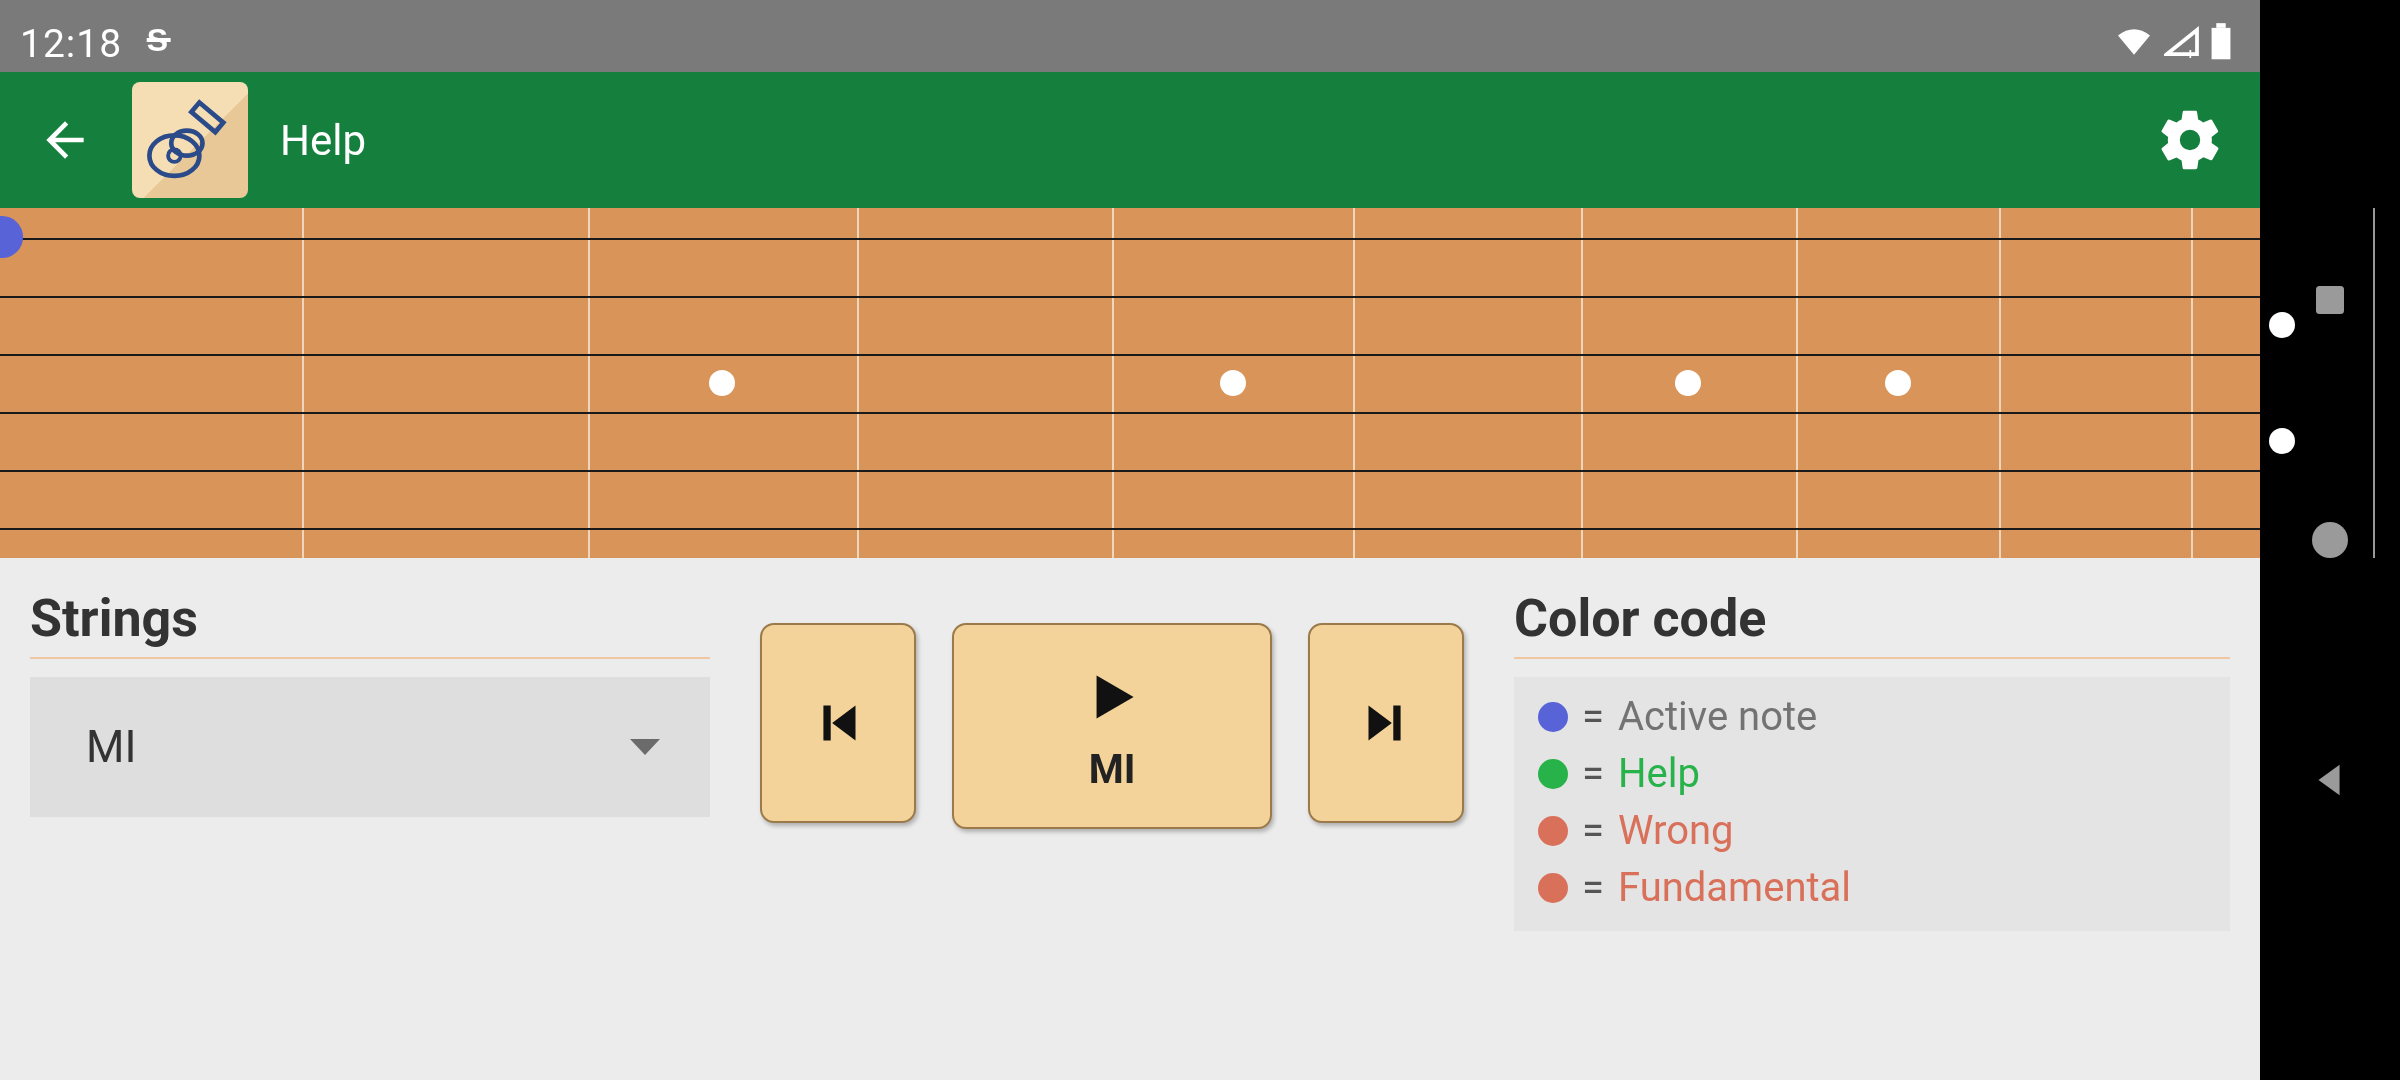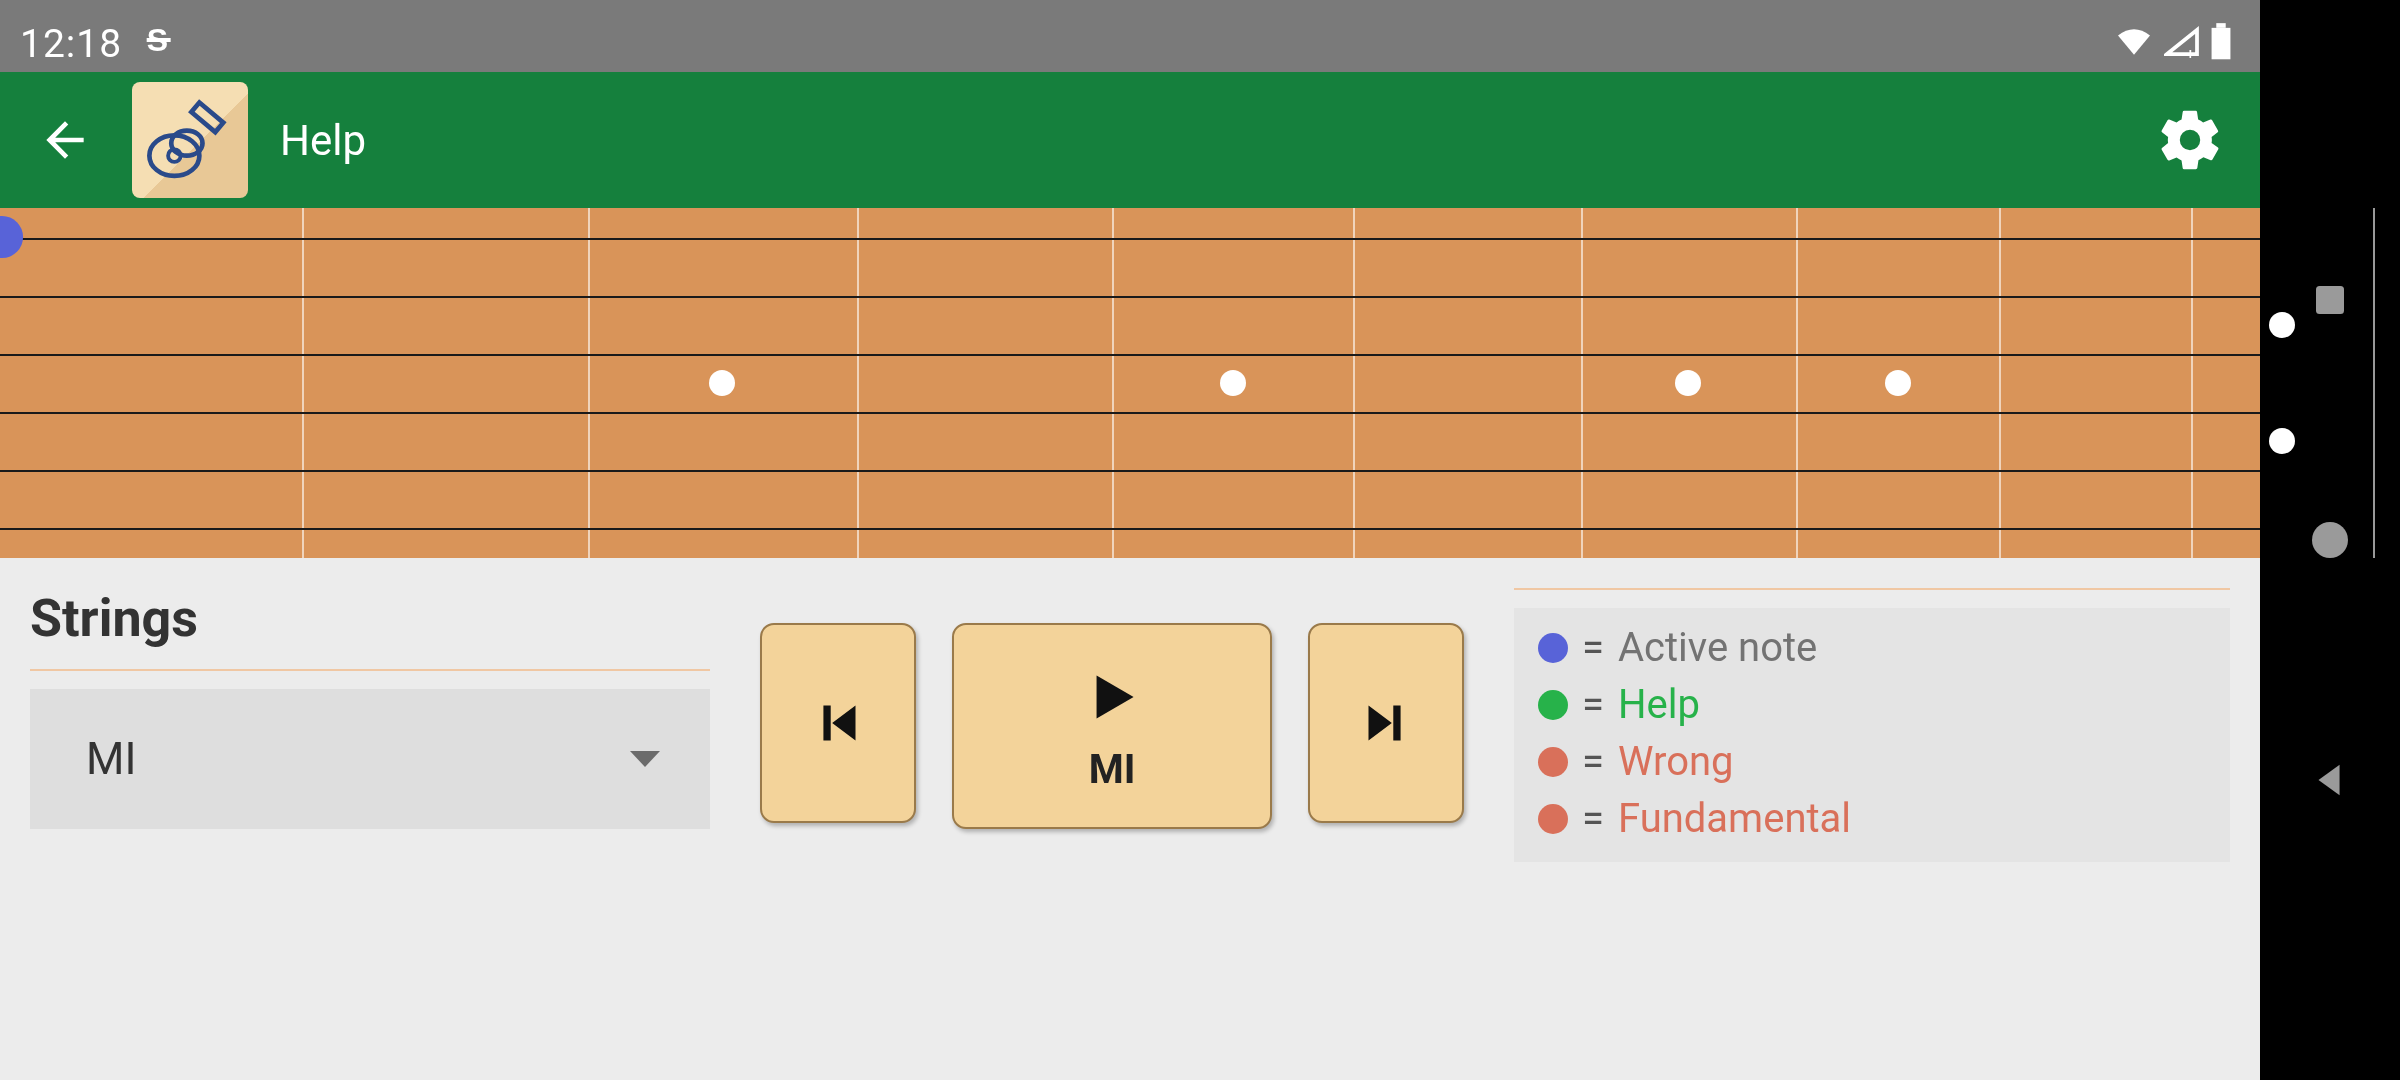--- a/index.html
+++ b/index.html
@@ -31,21 +31,21 @@
   .strings-lines { position: absolute; inset: 0; }
   .string-line { position: absolute; left: 0; right: 0; height: 2px; background: #1a1a1a; }
   .fret-marker { position: absolute; width: 26px; height: 26px; border-radius: 50%; background: #fff; transform: translate(-50%, -50%); }
   .nut-dot { position: absolute; left: 0; top: 29px; width: 42px; height: 42px; border-radius: 50%; background: #5863d8; transform: translate(-45%, -50%); }
 
   
   .panel { position: absolute; top: 558px; left: 0; right: 0; bottom: 0; background: #ececec; padding: 30px; display: flex; gap: 50px; }
 
   .col { display: flex; flex-direction: column; }
   .col.strings { width: 680px; }
-  .section-title { font-size: 52px; font-weight: 700; color: #333; margin-bottom: 20px; }
+  .section-title { font-size: 52px; font-weight: 700; color: #333; margin-bottom: 8px; }
   .divider { height: 2px; background: #f0c7a3; margin-bottom: 18px; }
   .dropdown { height: 140px; background: #dedede; display: flex; align-items: center; justify-content: space-between; padding: 0 50px 0 56px; cursor: pointer; border: none; }
   .dropdown-value { font-size: 44px; color: #333; }
   .caret { width: 0; height: 0; border-left: 15px solid transparent; border-right: 15px solid transparent; border-top: 16px solid #6b6b6b; }
 
   .controls { display: flex; align-items: flex-start; gap: 36px; padding-top: 35px; }
   .btn { background: #f3d39a; border: 2px solid #9a7a4a; border-radius: 14px; display: flex; flex-direction: column; align-items: center; justify-content: center; cursor: pointer; box-shadow: 2px 3px 4px rgba(0,0,0,0.25); }
   .btn.small { width: 156px; height: 200px; }
   .btn.big { width: 320px; height: 206px; gap: 12px; }
   .btn-label { font-size: 40px; font-weight: 700; color: #222; }
@@ -175,20 +175,21 @@
         <span class="btn-label">MI</span>
       </div>
       <div class="btn small">
         <svg width="70" height="70" viewBox="0 0 24 24">
             <path d="M14.5 6H17v12h-2.5zM6 6v12l8-6z" fill="#111"></path>
           </svg>
       </div>
     </div>
 
     <div class="col legend">
+      <div class="section-title">Color code</div>
       <div class="divider"></div>
       <div class="legend-box" id="legend-box">
           <div class="legend-row">
             <span class="swatch" style="background: rgb(88, 99, 216);"></span>
             <span class="eq"> = </span>
             <span class="legend-label" style="color: #737373;">Active note</span>
           </div>
           <div class="legend-row">
             <span class="swatch" style="background: rgb(39, 178, 74);"></span>
             <span class="eq"> = </span>

